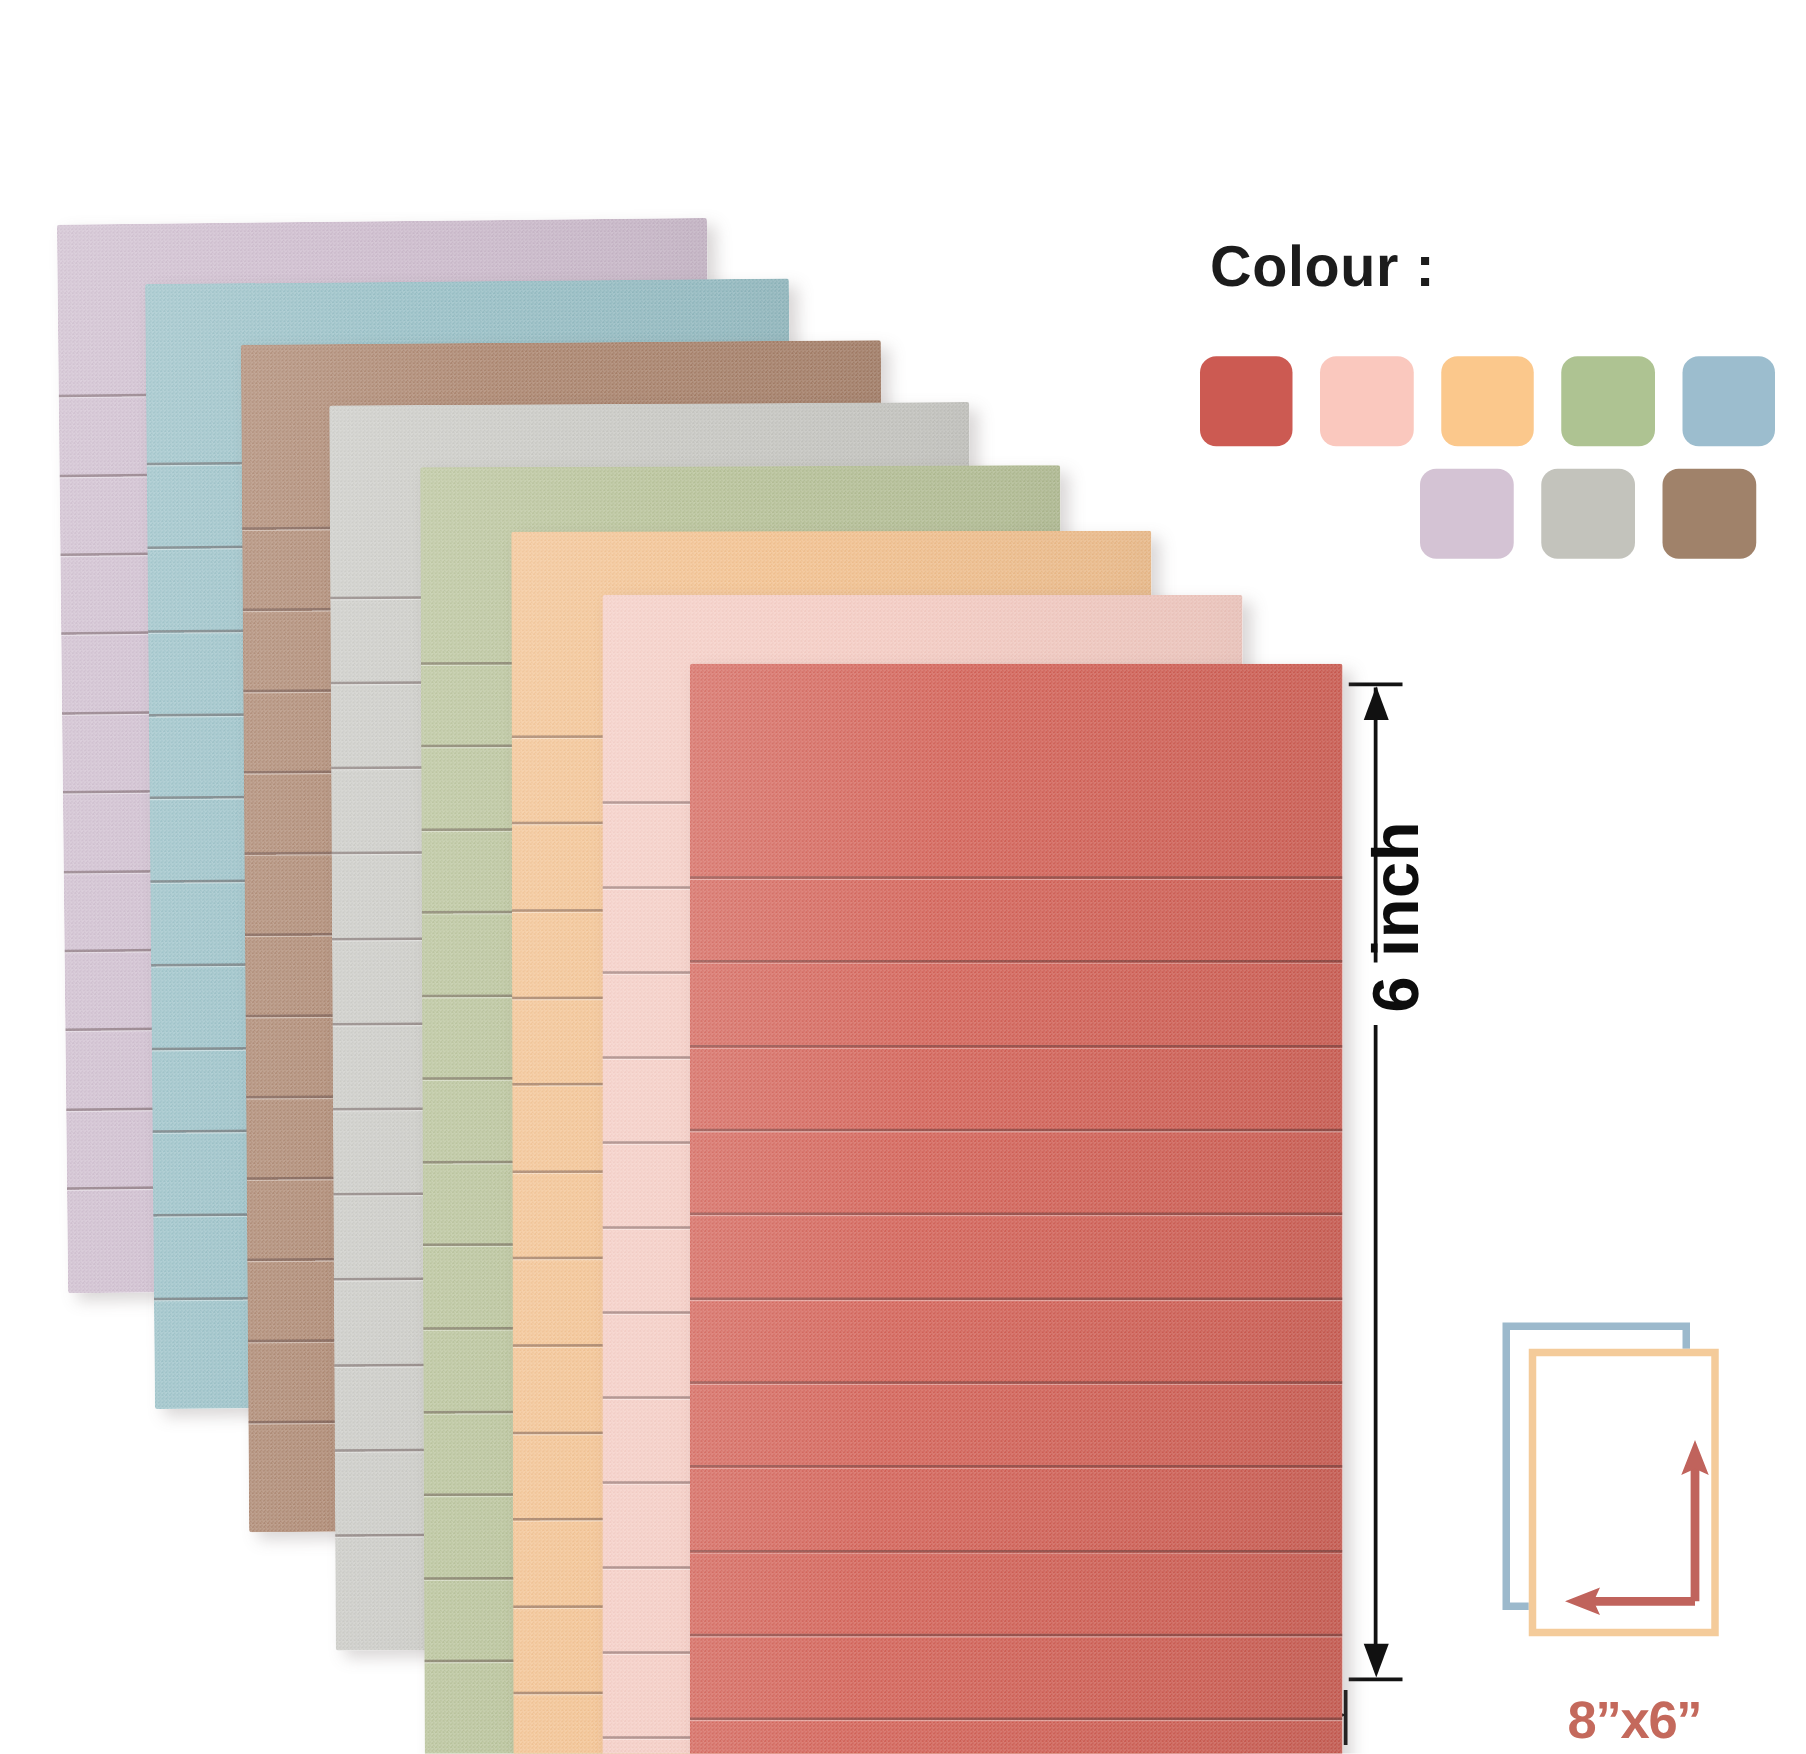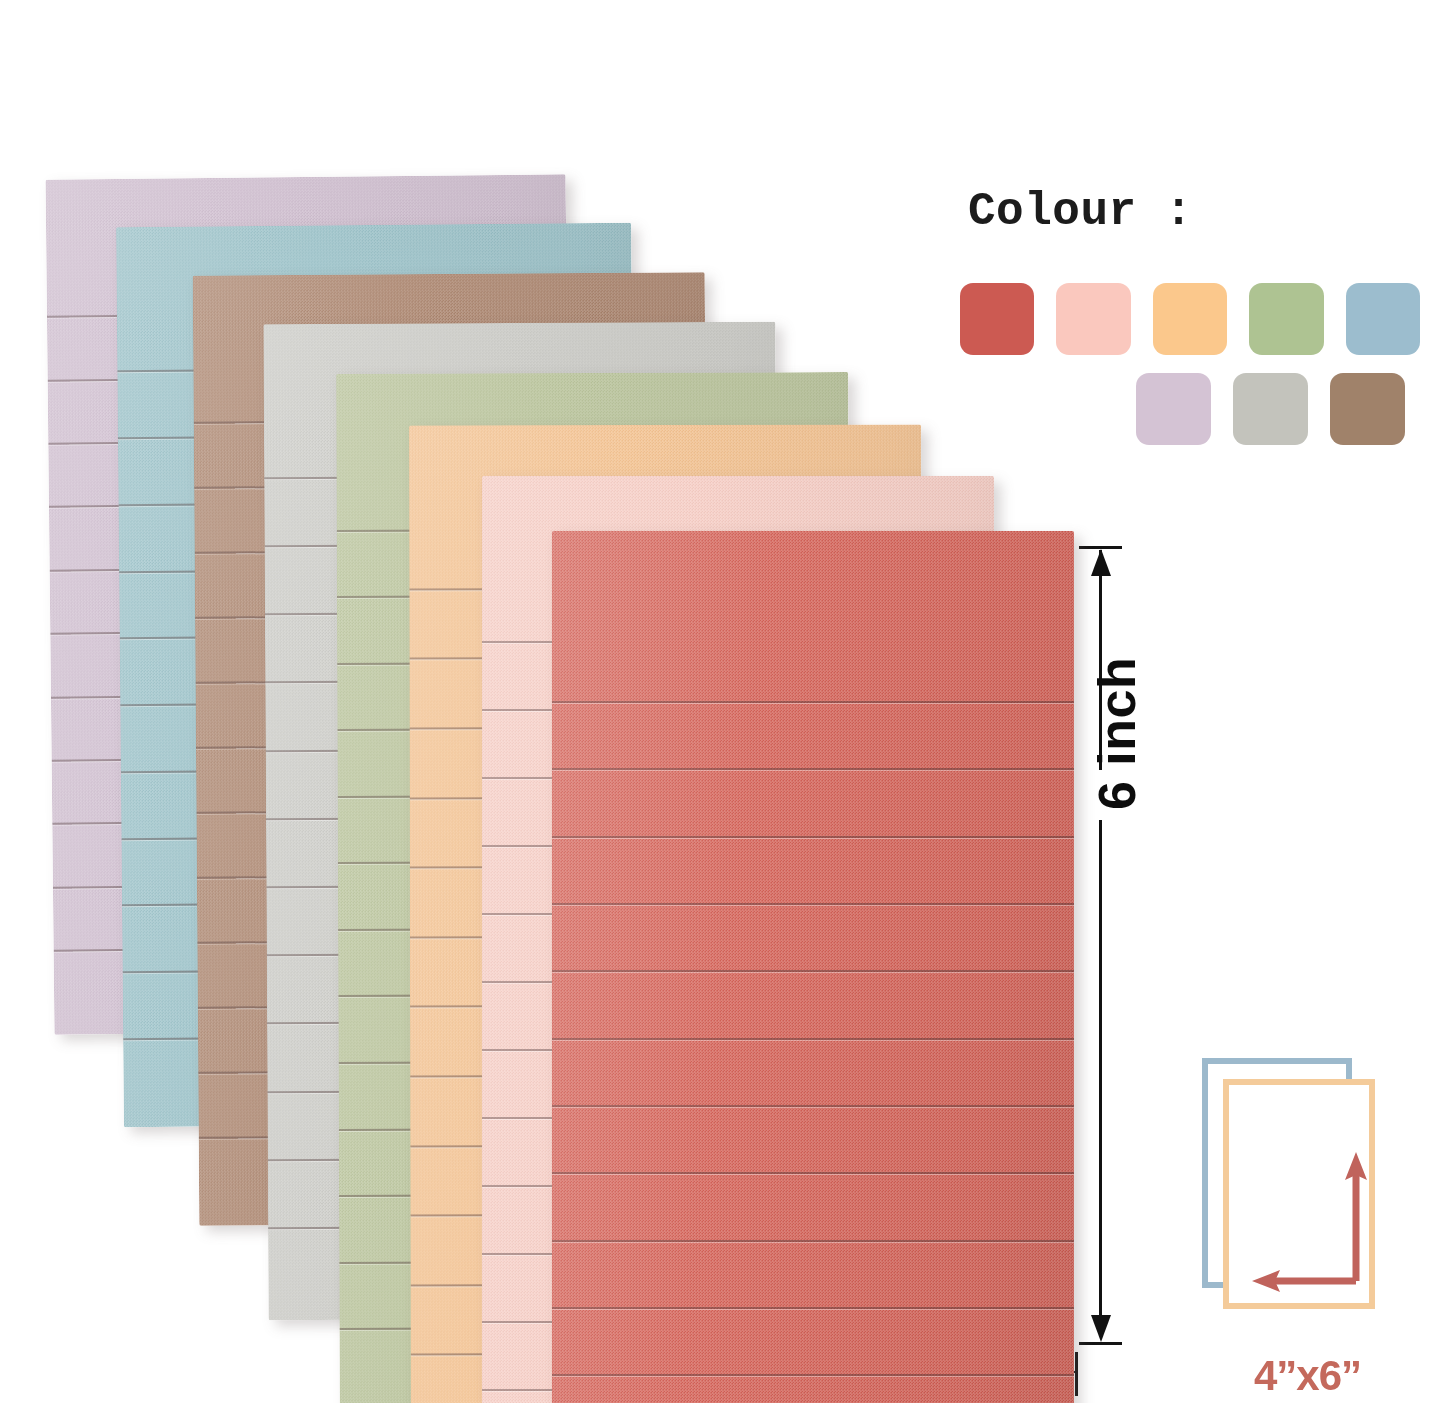--- a/index.html
+++ b/index.html
@@ -146,21 +146,20 @@
     top: 186px;
     width: 460px;
   }
   .colour-heading {
     font-size: 46px;
     font-weight: 700;
     color: #1c1c1c;
     letter-spacing: 0.5px;
     margin: 0 0 45px 8px;
     white-space: nowrap;
-    font-family: Liberation Mono, monospace;
   }
   .swatch-row {
     display: flex;
     gap: 22px;
     margin-bottom: 18px;
   }
   .swatch-row.row2 {
     padding-left: 176px;
   }
   .swatch {
@@ -497,15 +496,15 @@
   <div class="size-icon">
     <div class="si-back"></div>
     <div class="si-front"></div>
     <svg class="si-arrow" viewBox="0 0 200 300">
       <path d="M 160 235 L 160 128" stroke="#c0635c" stroke-width="7" fill="none"></path>
       <path d="M 160 235 L 78 235" stroke="#c0635c" stroke-width="7" fill="none"></path>
       <path d="M 160 106 L 149 134 L 160 129 L 171 134 Z" fill="#c0635c"></path>
       <path d="M 56 235 L 84 224 L 79 235 L 84 246 Z" fill="#c0635c"></path>
     </svg>
   </div>
-  <div class="size-icon-label">4”x6”</div>
+  <div class="size-icon-label">8”x6”</div>
 
 </div>
 
 </body></html>

